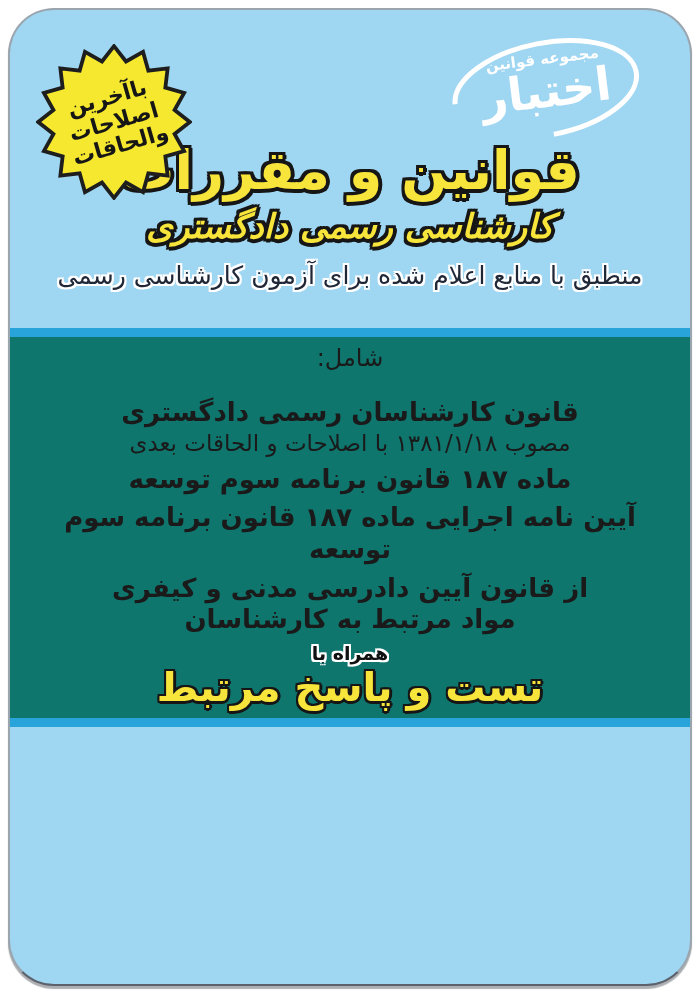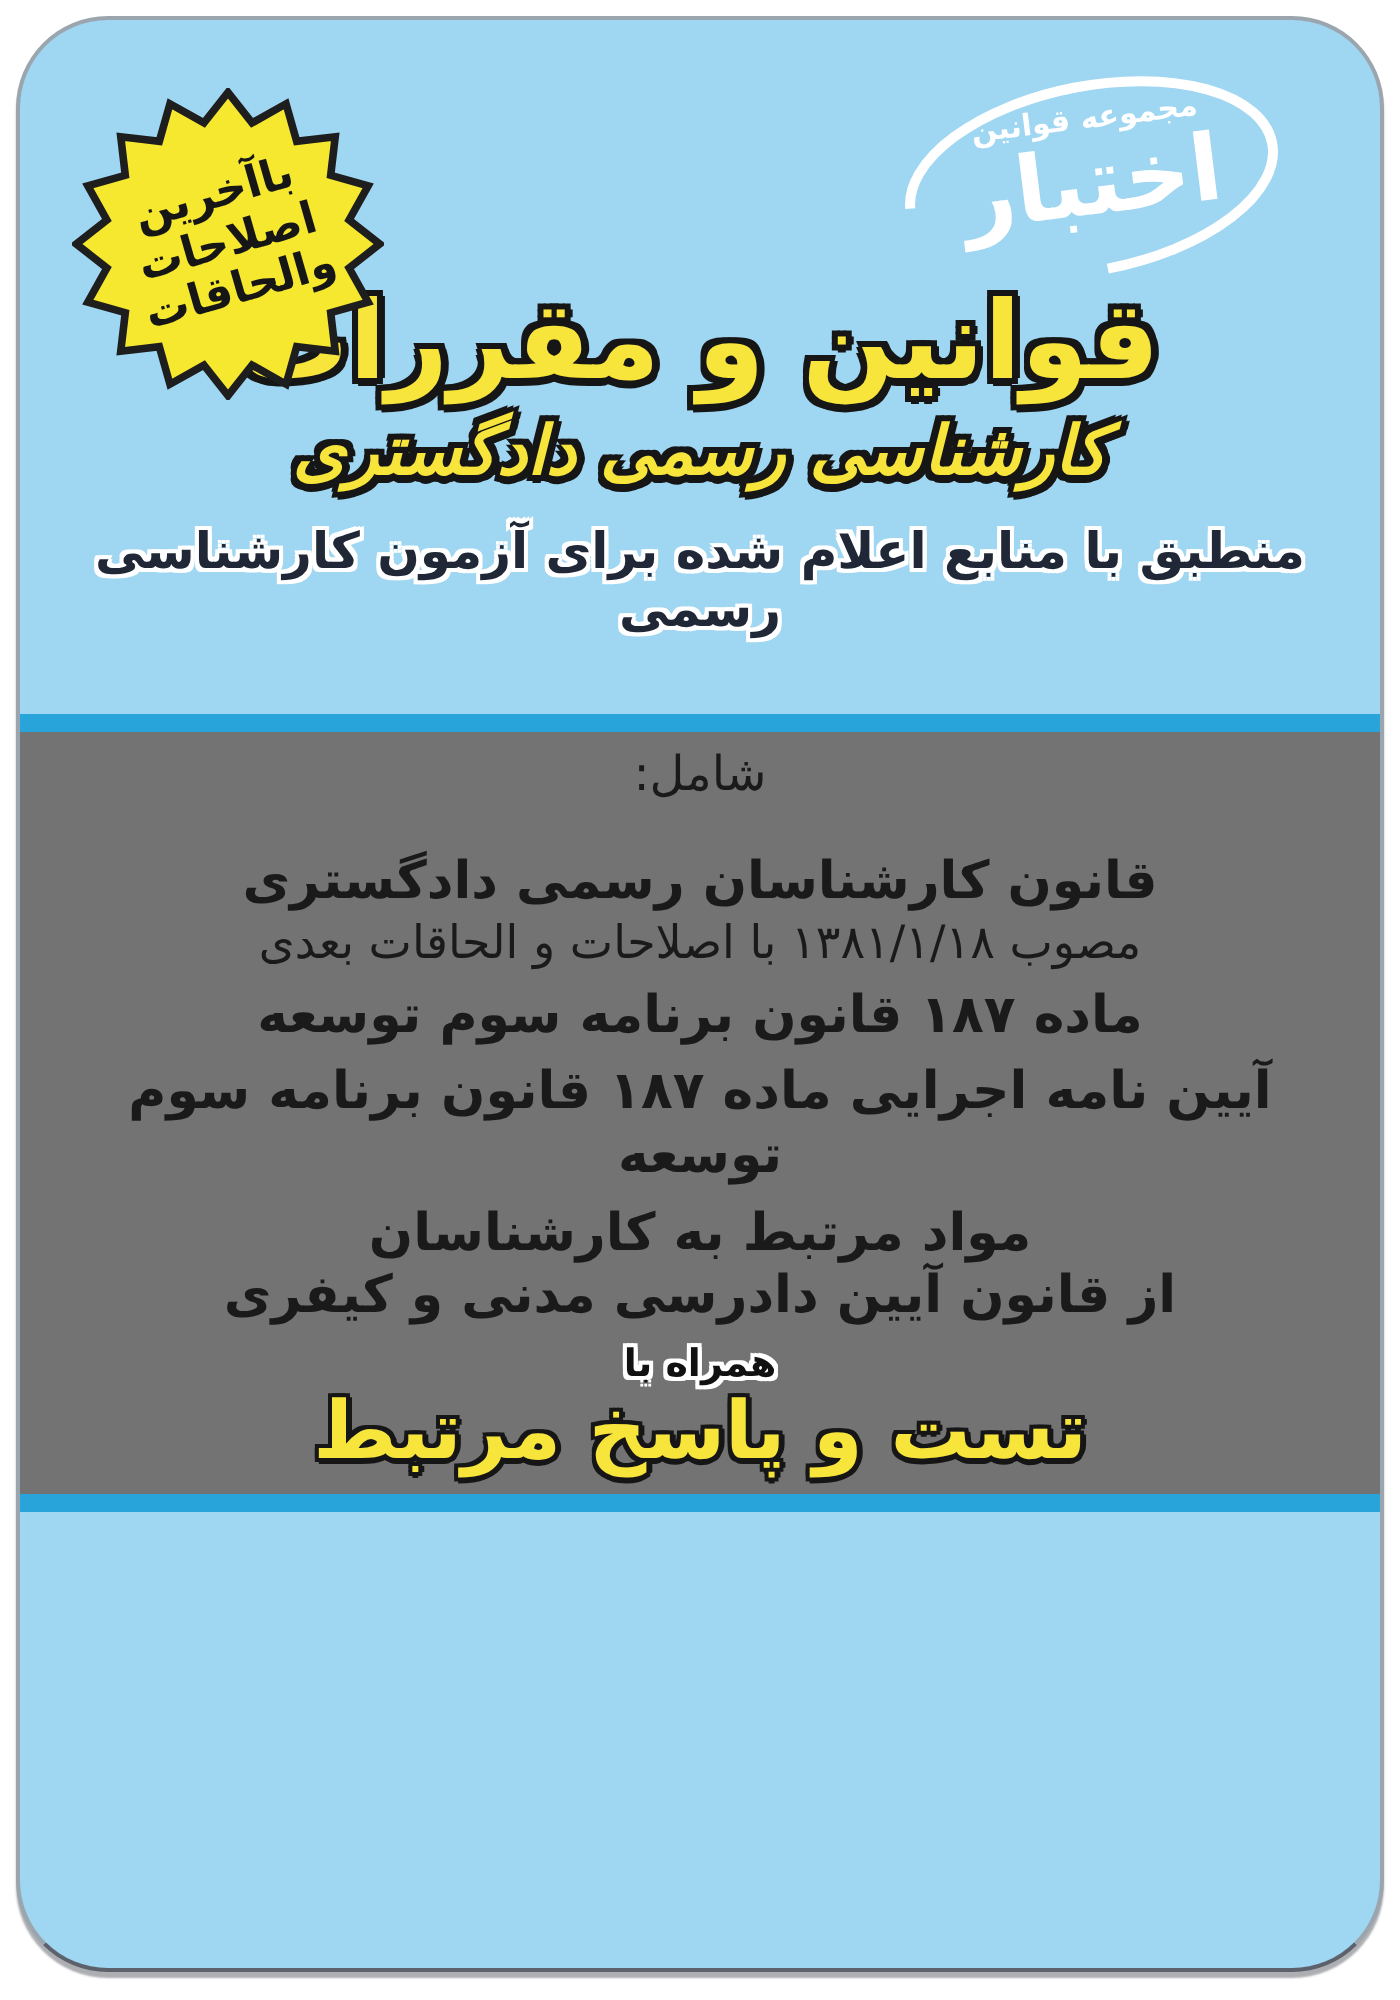--- a/index.html
+++ b/index.html
@@ -37,28 +37,28 @@
   .title-block { margin-top:126px; text-align:center; color:#f8e53b; font-weight:bold; }
   .outline-black {
     text-shadow:
       -3px -3px 0 #161616, 3px -3px 0 #161616, -3px 3px 0 #161616, 3px 3px 0 #161616,
       -3px 0 0 #161616, 3px 0 0 #161616, 0 -3px 0 #161616, 0 3px 0 #161616,
       0 4px 0 #161616, 4px 0 0 #161616;
   }
   .title-line1 { font-size:54px; line-height:1.28; }
   .title-line2 { font-size:34px; line-height:1.28;font-style:italic; }
   .subtitle {
-    margin-top:12px; text-align:center; font-size:25px; font-weight:bold; color:#202838;
+    margin-top:12px; text-align:center; font-size:25px; font-weight:normal; color:#202838;
     text-shadow:
       -2px -2px 0 #ffffff, 2px -2px 0 #ffffff, -2px 2px 0 #ffffff, 2px 2px 0 #ffffff,
       -2px 0 0 #ffffff, 2px 0 0 #ffffff, 0 -2px 0 #ffffff, 0 2px 0 #ffffff;
   }
   
   .contents-box {
-    margin-top:38px; background:#737373;
+    margin-top:38px; background:#0f766e;
     border-top:9px solid #29a4da; border-bottom:9px solid #29a4da;
     padding:6px 14px 8px; text-align:center; color:#1a1a1a;
   }
   .contents-heading { font-size:24px; line-height:1.3; }
   .item        { margin-top:23px; }
   .item + .item{ margin-top:7px; }
   .item-title  { font-size:26px; font-weight:bold; line-height:1.22; }
   .item-note   { font-size:23px; line-height:1.22; }
   .together    {
     margin-top:6px; font-size:19px; font-weight:bold; line-height:1.2; color:#111;
@@ -116,21 +116,21 @@
 
     <div class="item">
       <div class="item-title">ماده ۱۸۷ قانون برنامه سوم توسعه</div>
     </div>
 
     <div class="item">
       <div class="item-title">آیین نامه اجرایی ماده ۱۸۷ قانون برنامه سوم توسعه</div>
     </div>
 
     <div class="item">
+      <div class="item-title">از قانون آیین دادرسی مدنی و کیفری</div>
       <div class="item-title">مواد مرتبط به کارشناسان</div>
-      <div class="item-title">از قانون آیین دادرسی مدنی و کیفری</div>
     </div>
 
     <div class="together">همراه با</div>
     <div class="highlight">تست و پاسخ مرتبط</div>
   </div>
 
 </div>
 
 </body></html>

